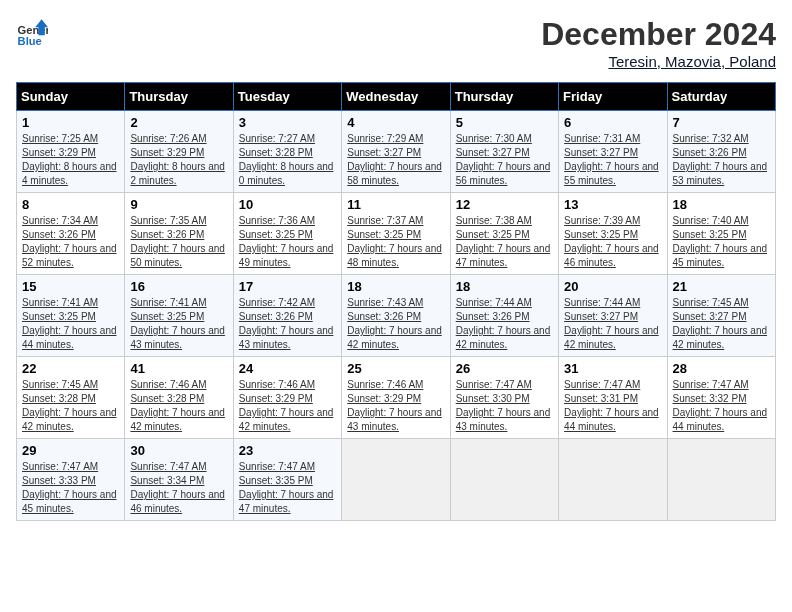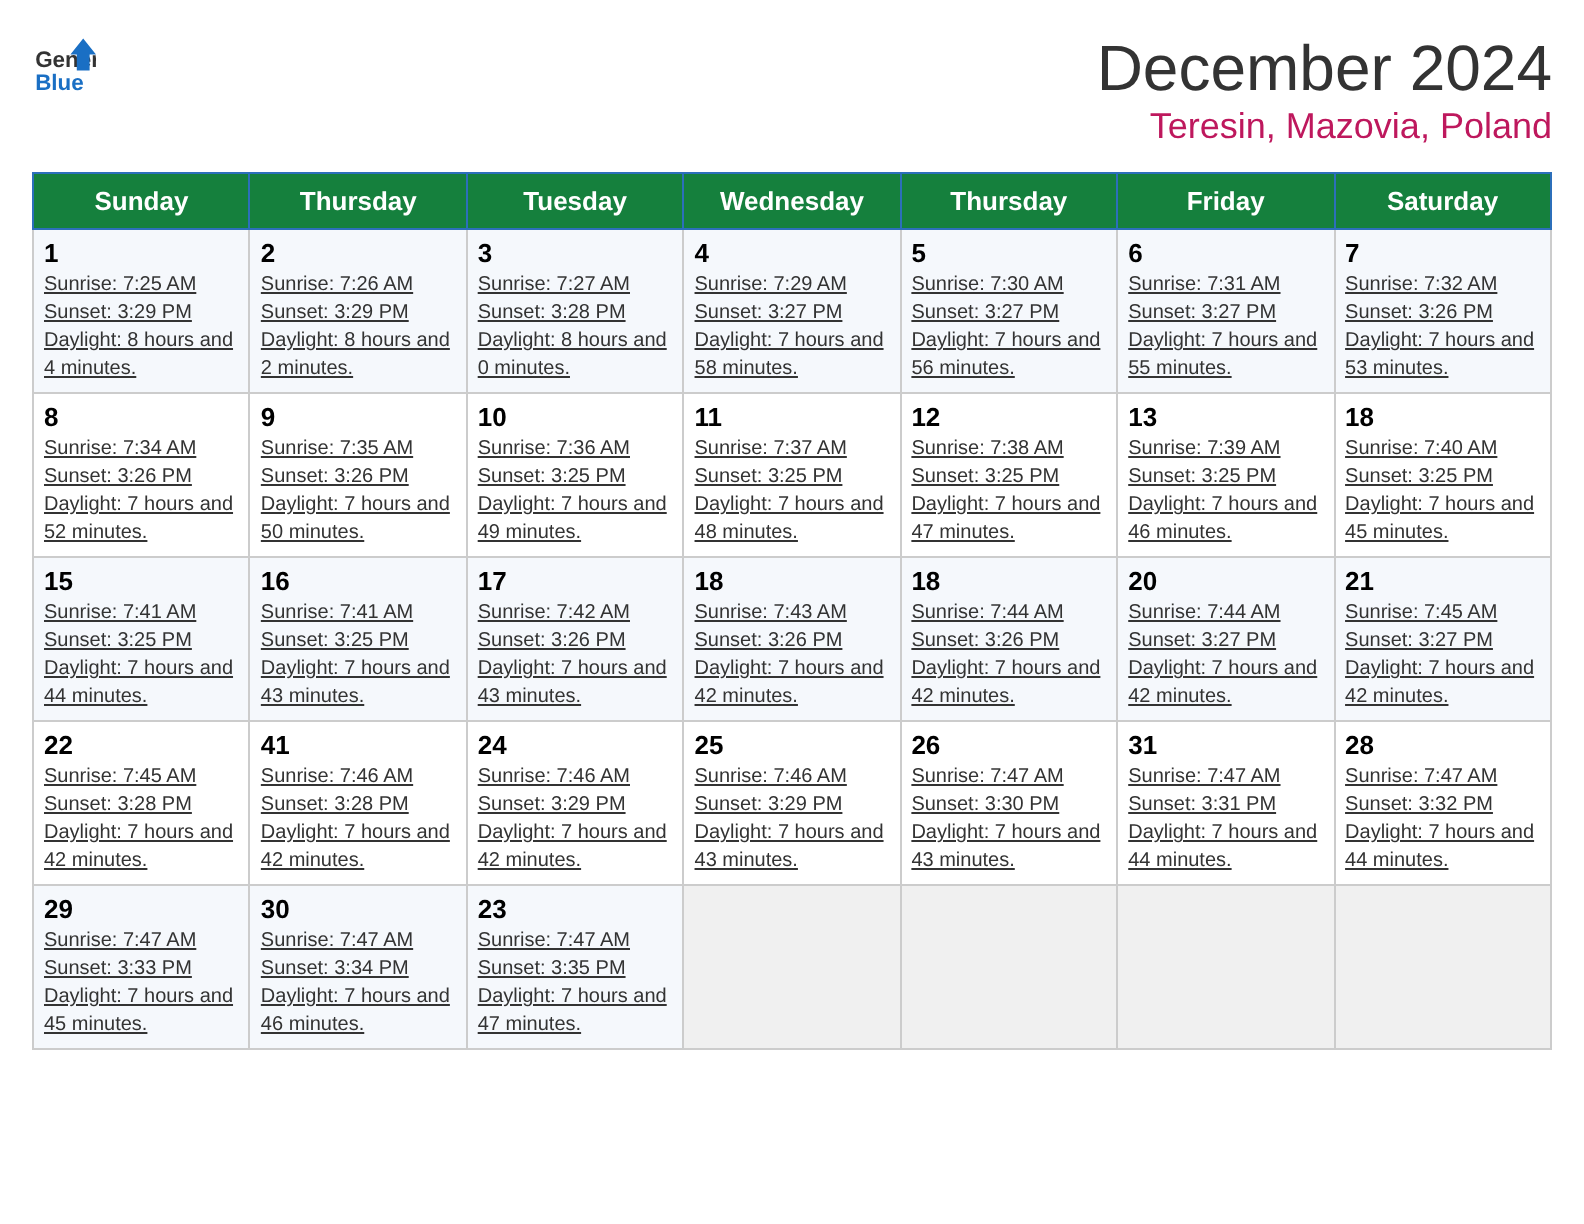--- a/index.html
+++ b/index.html
@@ -23,37 +23,38 @@
     }
     .logo-icon {
       width: 32px;
       height: 32px;
     }
     .title-area {
       text-align: right;
     }
     .month-title {
       font-size: 32px;
-      font-weight: normal;
+      font-weight: bold;
       color: #333;
     }
     .location-title {
-      font-size: 18px;
-      color: #be185d;
+      font-size: 15px;
+      color: #0f172a;
+      text-decoration: underline;
     }
     table {
       width: 100%;
       border-collapse: collapse;
       font-size: 10.5px;
     }
     thead tr th {
-      background-color: #15803d;
+      background-color: #000000;
       color: #fff;
       padding: 6px 4px;
-      text-align: center;
+      text-align: left;
       font-size: 13px;
       font-weight: bold;
       border: 1px solid #2c6fba;
     }
     tbody tr td {
       border: 1px solid #ccc;
       vertical-align: top;
       padding: 4px 5px;
       min-width: 96px;
       background: #fff;

